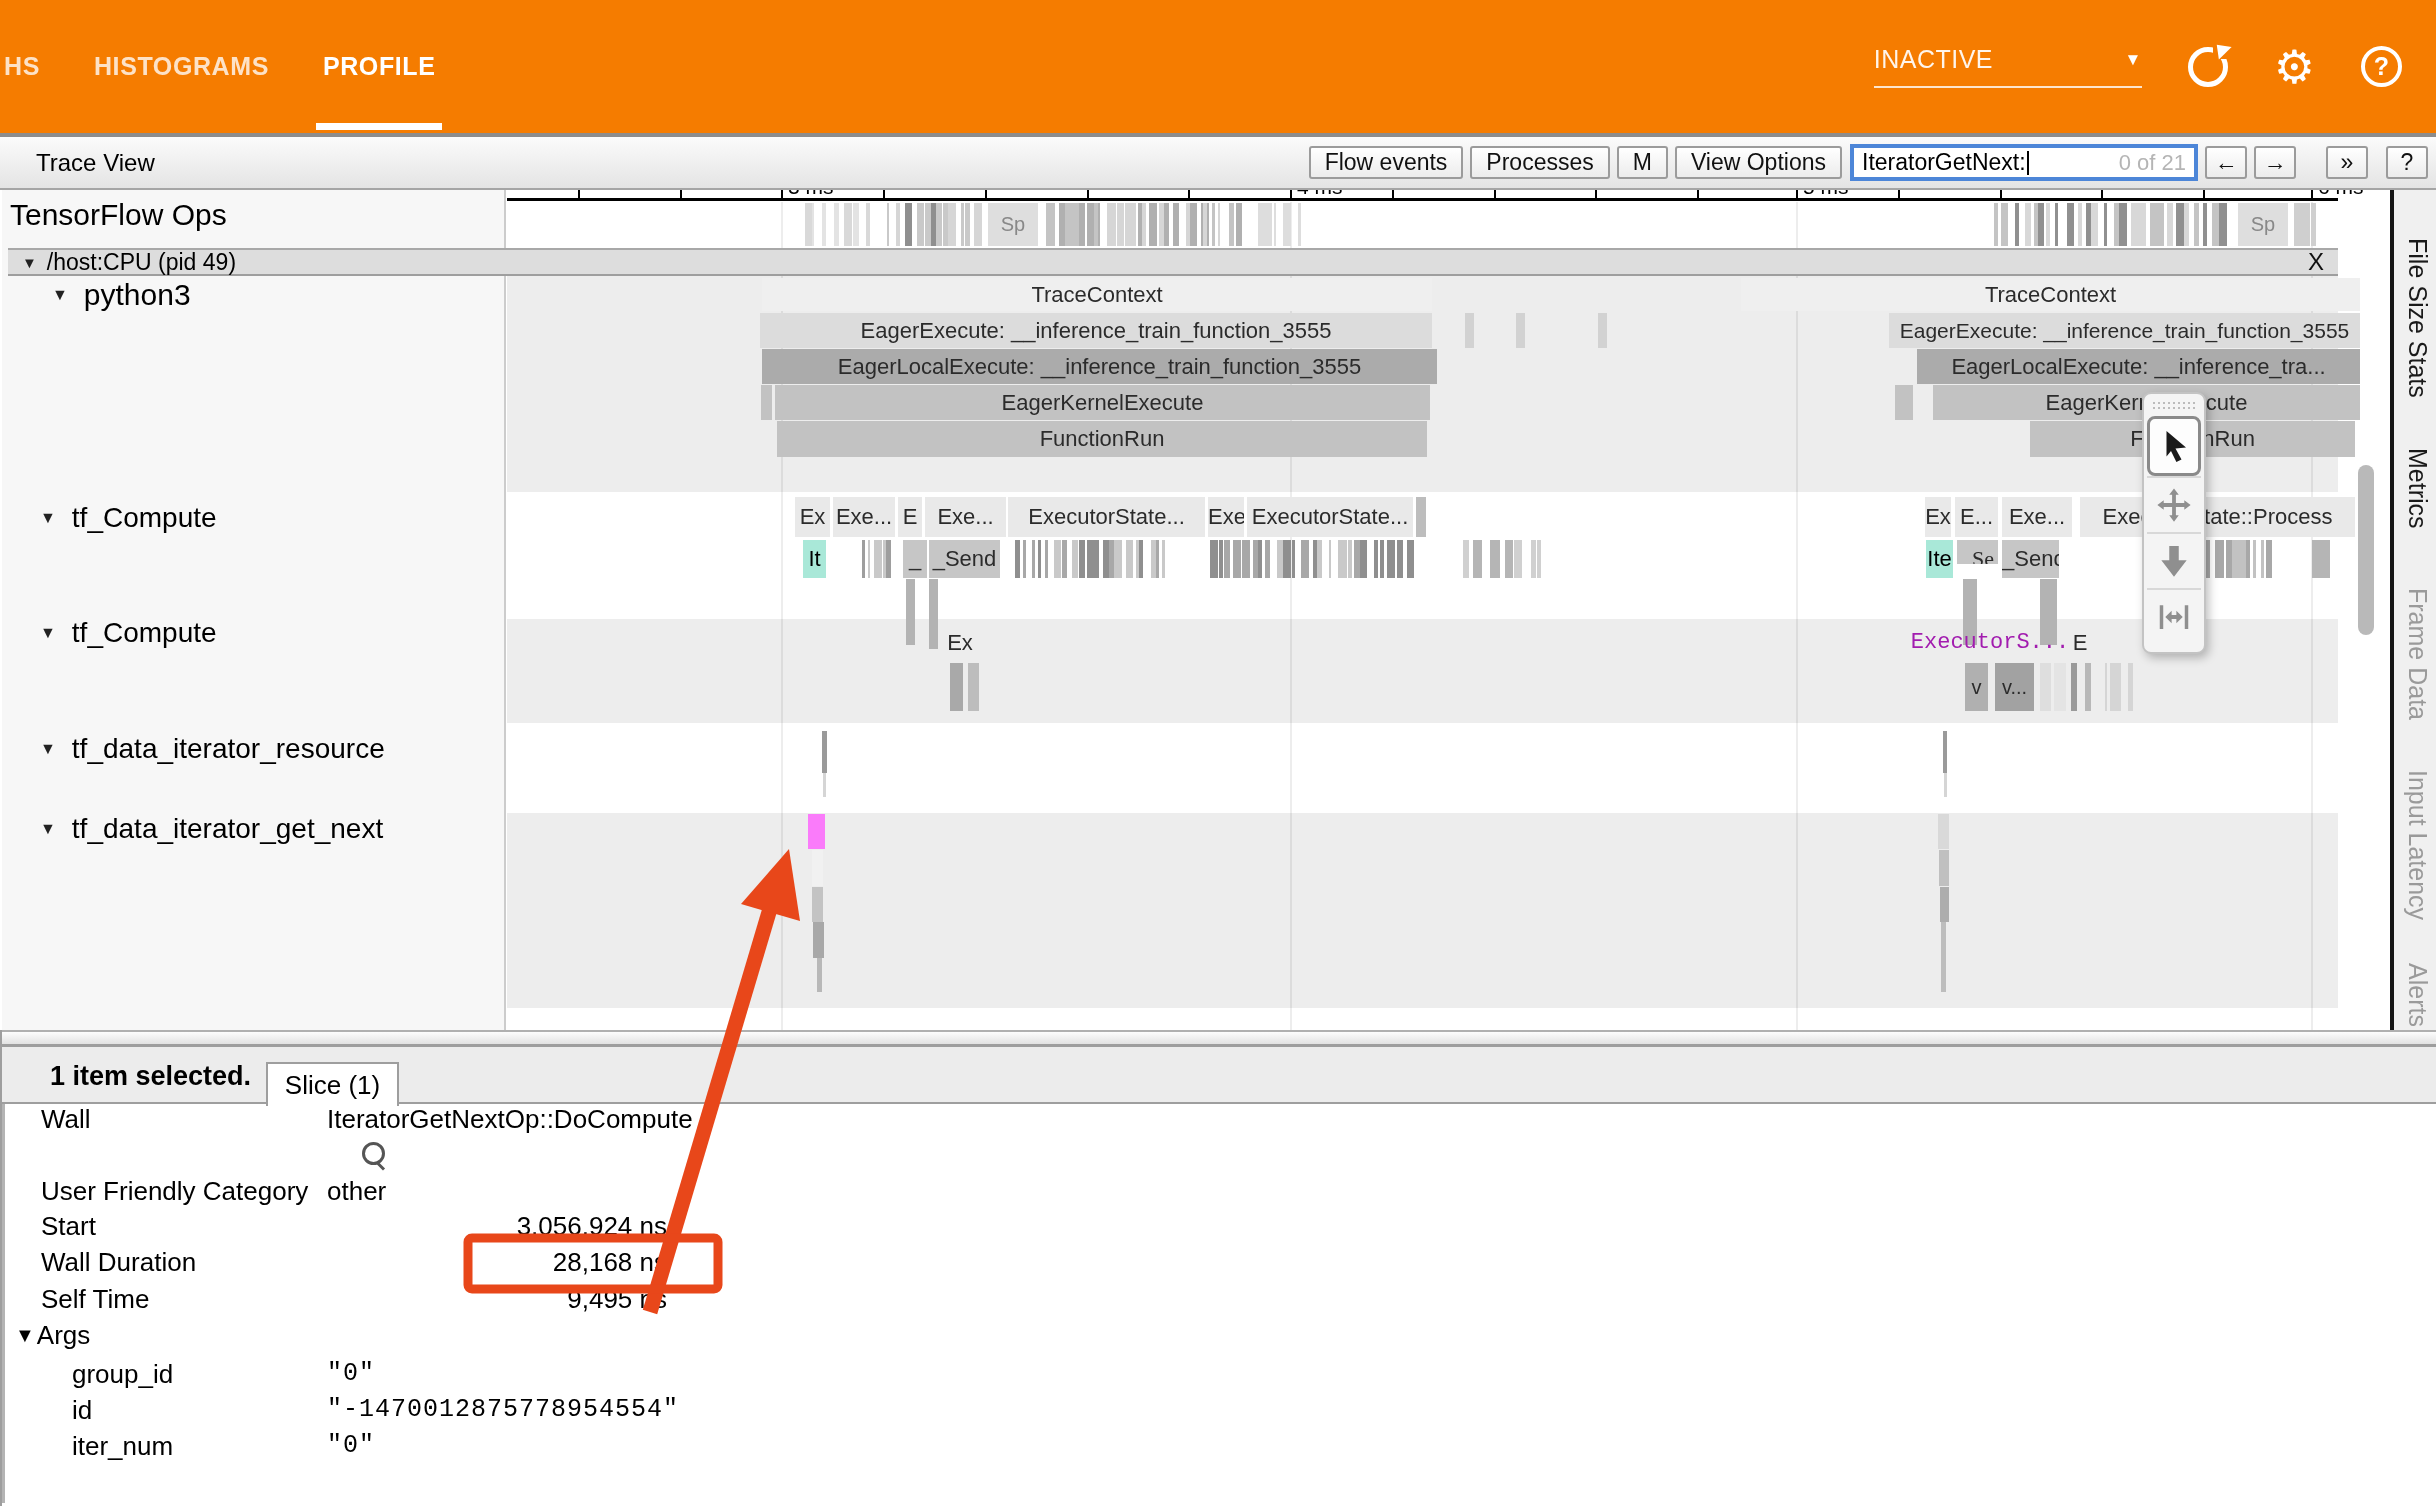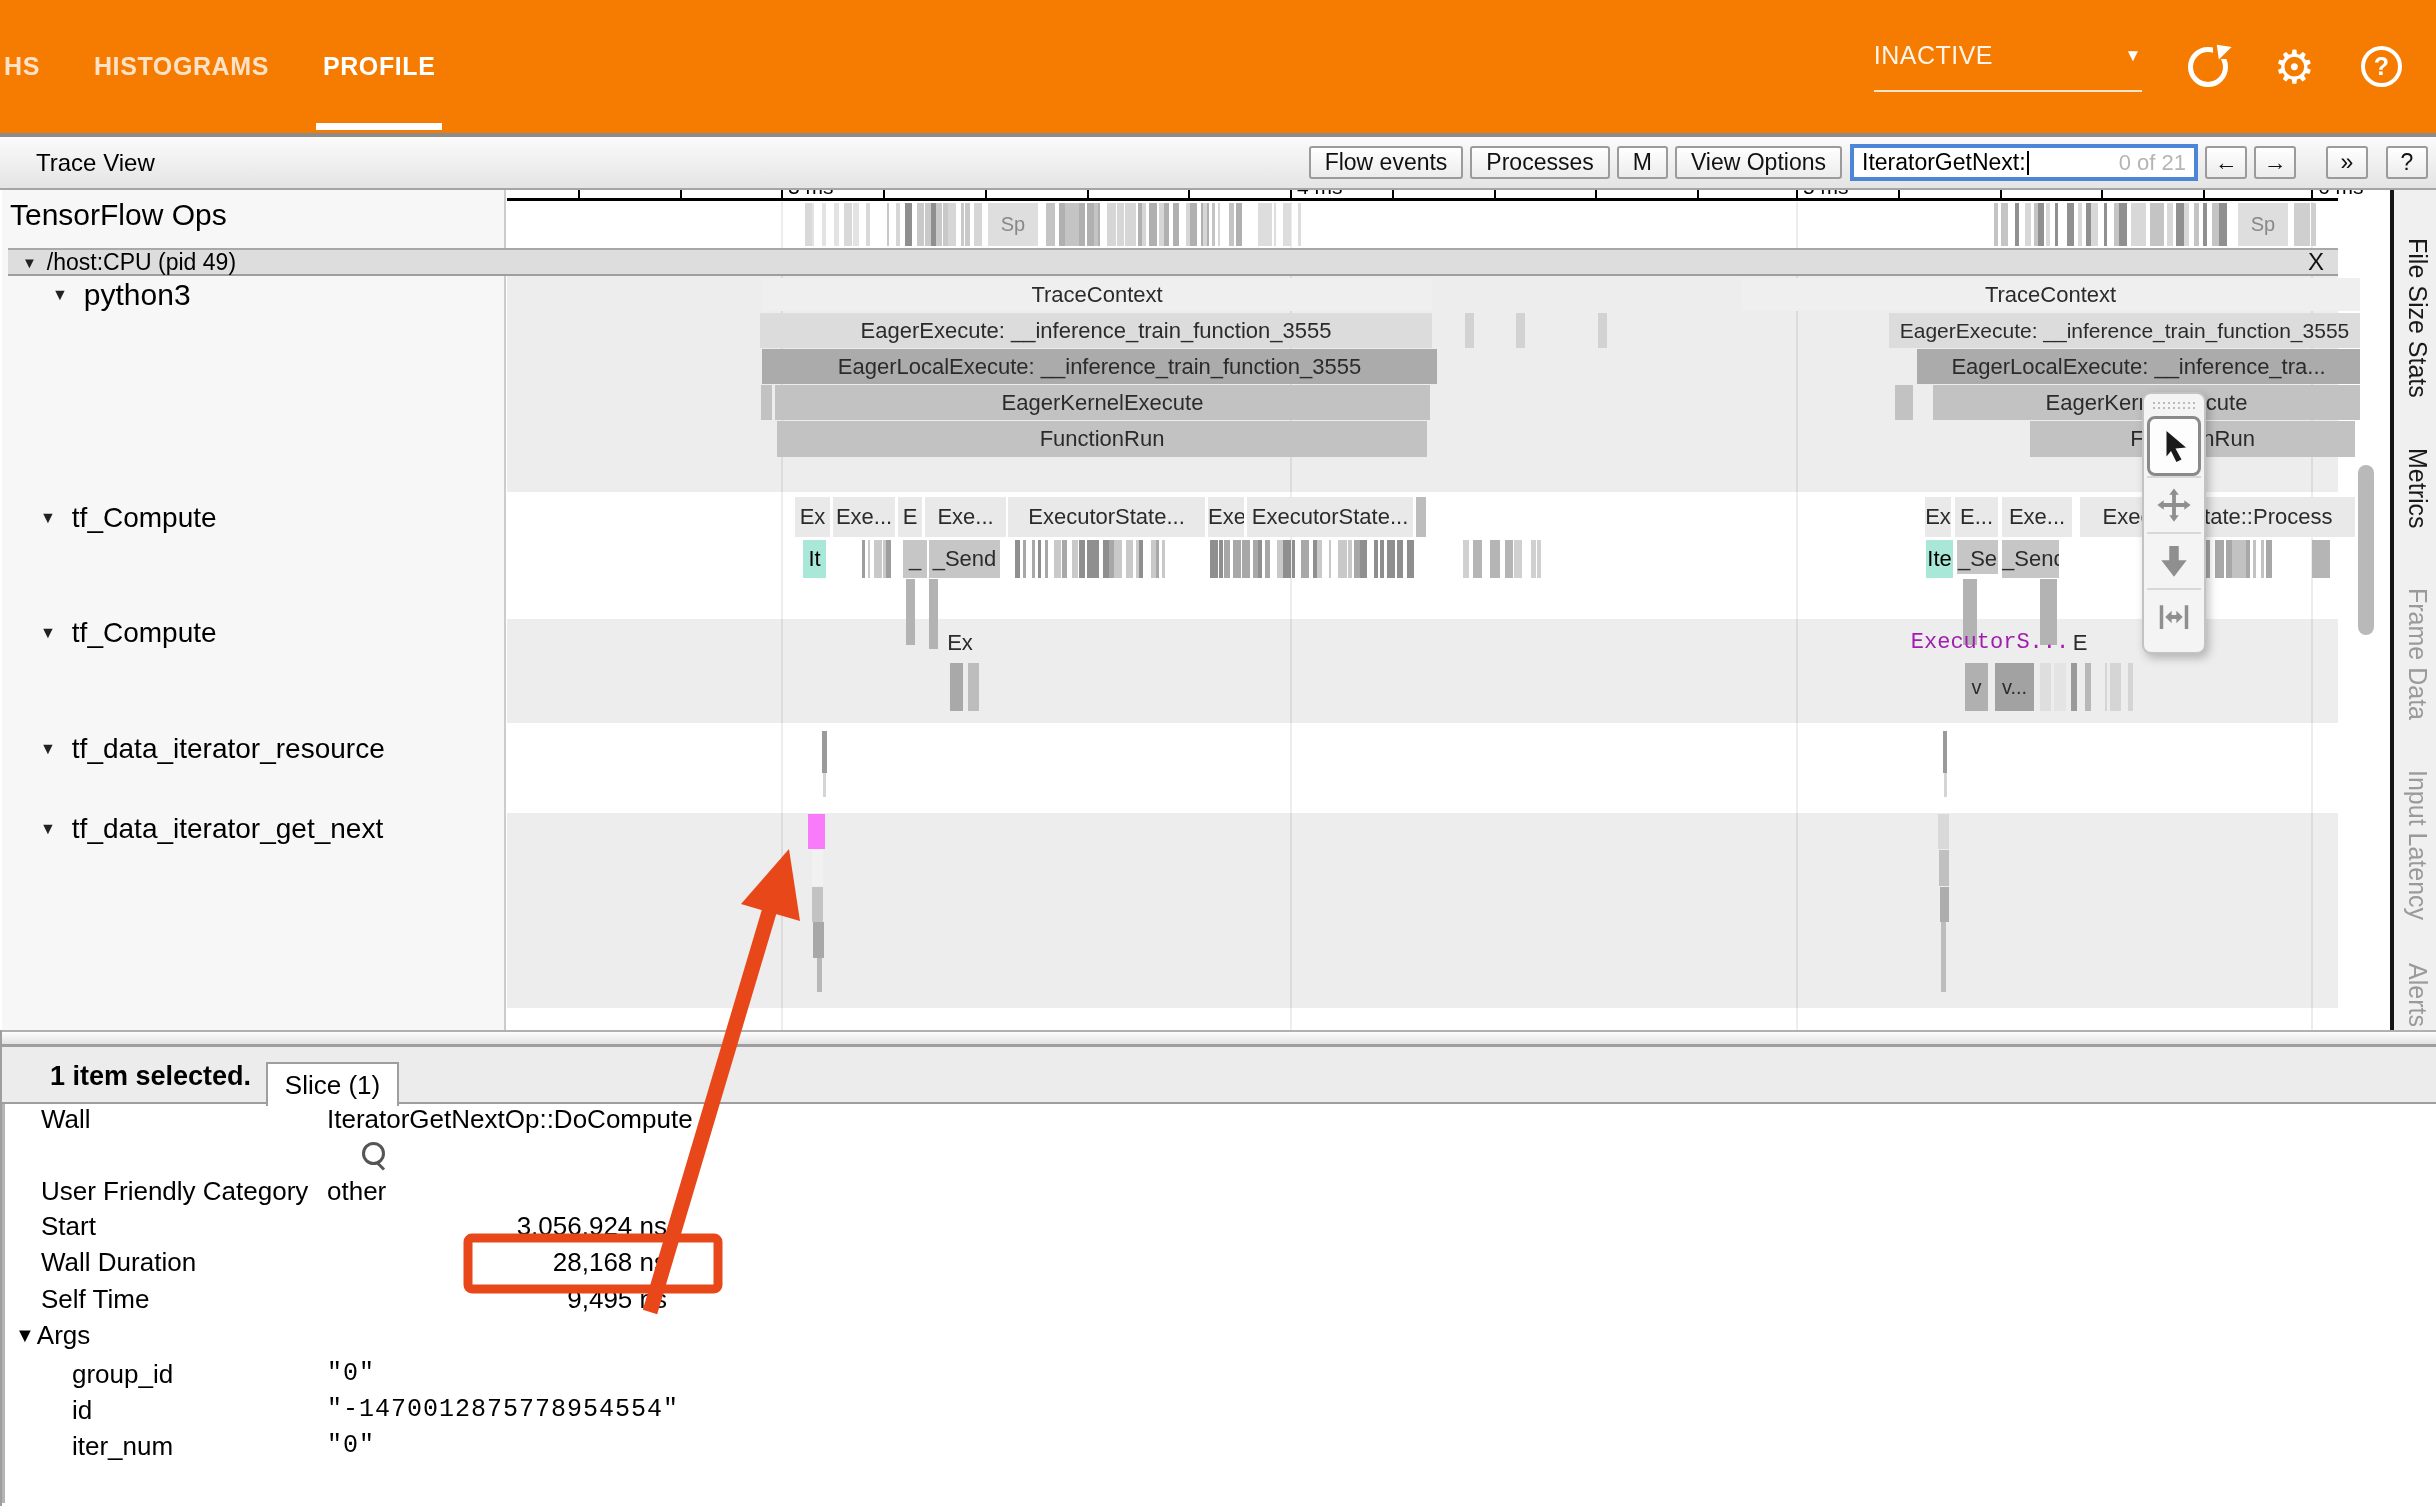--- a/index.html
+++ b/index.html
@@ -9,21 +9,21 @@
   .header{position:absolute;left:0;top:0;width:2436px;height:133px;background:#f57c00;z-index:10;}
   .htabs{position:absolute;left:0;top:0;height:100%;display:flex;align-items:stretch;}
   .htab{position:relative;display:flex;align-items:center;padding:0 27px;color:rgba(255,255,255,.78);
         font-size:25px;font-weight:700;letter-spacing:.6px;cursor:pointer;}
   .htab:first-child{padding-left:4px;}
   .htab.active{color:#fff;}
   .htab.active::after{content:"";position:absolute;left:20px;right:20px;bottom:3px;height:7px;background:#fff;}
   .hright{position:absolute;right:34px;top:0;height:100%;display:flex;align-items:center;gap:46px;}
   .inactive{position:relative;width:268px;display:flex;align-items:center;justify-content:space-between;
             color:rgba(255,255,255,.92);font-size:25px;letter-spacing:.5px;border-bottom:2px solid rgba(255,255,255,.8);
-            padding-bottom:20px;cursor:pointer;gap:24px;}
+            padding-bottom:12px;cursor:pointer;gap:24px;}
   .dd-arrow{font-size:17px;color:#fff;}
   .icon-refresh{position:relative;width:30px;height:30px;border:5px solid #fff;border-radius:50%;}
   .icon-refresh::before{content:"";position:absolute;top:-7px;right:-4px;width:14px;height:14px;background:#f57c00;}
   .icon-refresh::after{content:"";position:absolute;top:-9px;right:-7px;width:0;height:0;
       border-left:9px solid transparent;border-right:9px solid transparent;border-top:12px solid #fff;transform:rotate(135deg);}
   .icon-gear{color:#fff;font-size:46px;line-height:46px;}
   .icon-help{width:33px;height:33px;border:4px solid #fff;border-radius:50%;display:flex;align-items:center;
              justify-content:center;color:#fff;font-size:25px;font-weight:700;}
   
   .tv-toolbar{position:absolute;left:0;top:133px;width:2436px;height:57px;box-sizing:border-box;
@@ -227,21 +227,21 @@
       <div class="tspan" style="left: 1247px; top: 497px; width: 166px; height: 40px; background: rgb(233, 233, 233); font-size: 22px; line-height: 40px; color: rgb(43, 43, 43);">ExecutorState...</div>
       <div class="tspan" style="left: 1416px; top: 497px; width: 10px; height: 40px; background: rgb(189, 189, 189);"></div>
       <div class="tspan" style="left: 1925px; top: 497px; width: 26px; height: 40px; background: rgb(233, 233, 233); font-size: 22px; line-height: 40px; color: rgb(43, 43, 43);">Ex</div>
       <div class="tspan" style="left: 1955px; top: 497px; width: 43px; height: 40px; background: rgb(233, 233, 233); font-size: 22px; line-height: 40px; color: rgb(43, 43, 43);">E...</div>
       <div class="tspan" style="left: 2002px; top: 497px; width: 70px; height: 40px; background: rgb(233, 233, 233); font-size: 22px; line-height: 40px; color: rgb(43, 43, 43);">Exe...</div>
       <div class="tspan" style="left: 2080px; top: 497px; width: 275px; height: 40px; background: rgb(233, 233, 233); font-size: 22px; line-height: 40px; color: rgb(43, 43, 43);">ExecutorState::Process</div>
       <div class="tspan" style="left: 803px; top: 540px; width: 23px; height: 38px; background: rgb(169, 232, 216); font-size: 22px; line-height: 38px; color: rgb(0, 0, 0);">It</div>
       <div class="tspan" style="left: 903px; top: 540px; width: 24px; height: 38px; background: rgb(198, 198, 198); font-size: 22px; line-height: 38px; color: rgb(43, 43, 43);">_</div>
       <div class="tspan" style="left: 929px; top: 540px; width: 71px; height: 38px; background: rgb(198, 198, 198); font-size: 22px; line-height: 38px; color: rgb(43, 43, 43);">_Send</div>
       <div class="tspan" style="left: 1926px; top: 540px; width: 27px; height: 38px; background: rgb(169, 232, 216); font-size: 22px; line-height: 38px; color: rgb(0, 0, 0);">Ite</div>
-      <div class="tspan" style="left: 1957px; top: 540px; width: 41px; height: 34px; background: rgb(198, 198, 198); font-size: 22px; line-height: 38px; color: rgb(43, 43, 43);">_Se</div>
+      <div class="tspan" style="left: 1957px; top: 540px; width: 41px; height: 24px; background: rgb(198, 198, 198); font-size: 22px; line-height: 38px; color: rgb(43, 43, 43); font-family: Liberation Serif, serif;">_Se</div>
       <div class="tspan" style="left: 2002px; top: 540px; width: 57px; height: 38px; background: rgb(198, 198, 198); font-size: 22px; line-height: 38px; color: rgb(43, 43, 43);">_Send</div>
       <div class="tspan" style="left: 2312px; top: 540px; width: 18px; height: 38px; background: rgb(181, 181, 181);"></div>
       <div class="tspan" style="left: 906px; top: 579px; width: 9px; height: 66px; background: rgb(179, 179, 179);"></div>
       <div class="tspan" style="left: 929px; top: 579px; width: 9px; height: 70px; background: rgb(179, 179, 179);"></div>
       <div class="tspan" style="left: 1963px; top: 579px; width: 14px; height: 66px; background: rgb(179, 179, 179);"></div>
       <div class="tspan" style="left: 2040px; top: 579px; width: 17px; height: 66px; background: rgb(179, 179, 179);"></div>
       <div class="tspan" style="left: 920px; top: 627px; width: 80px; height: 32px; background: transparent; font-size: 22px; line-height: 32px; color: rgb(43, 43, 43);">Ex</div>
       <div class="tspan" style="left: 950px; top: 663px; width: 13px; height: 48px; background: rgb(169, 169, 169);"></div>
       <div class="tspan" style="left: 968px; top: 663px; width: 11px; height: 48px; background: rgb(189, 189, 189);"></div>
       <div class="tspan" style="left: 1900px; top: 627px; width: 180px; height: 32px; background: transparent; font-size: 22px; line-height: 32px; color: #a21caf; font-family: Liberation Mono, monospace;">ExecutorS...</div>

